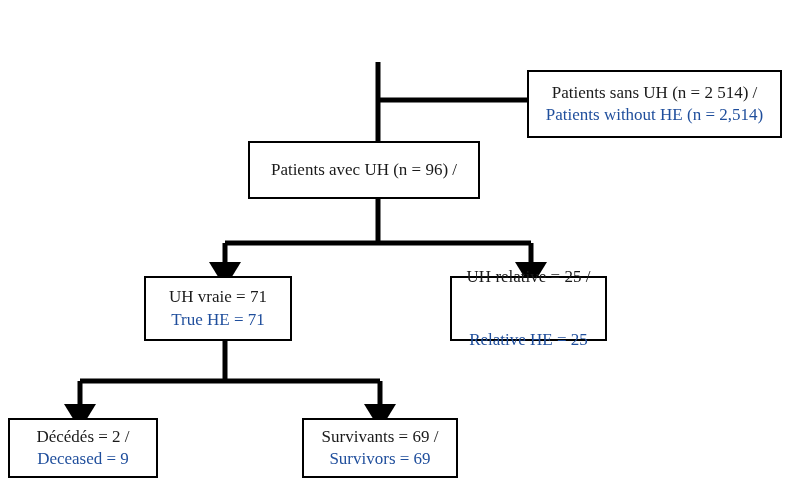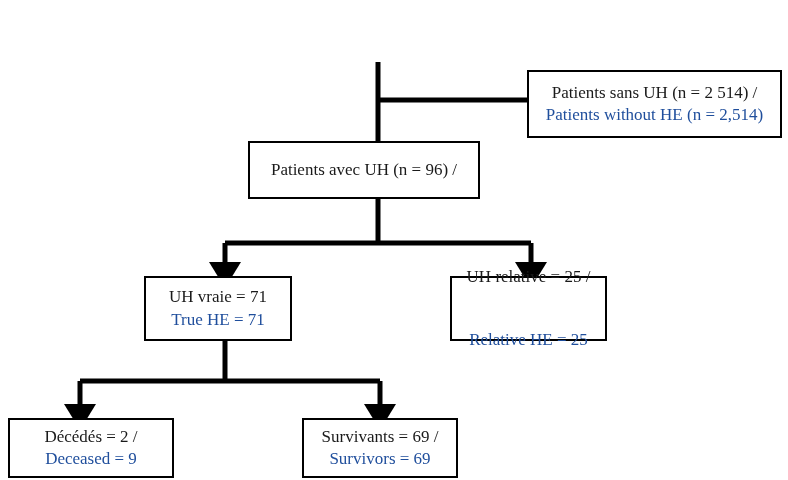--- a/index.html
+++ b/index.html
@@ -87,21 +87,21 @@
   <div class="node" style="left:144px; top:276px; width:148px; height:65px;">
     <span class="line-fr">UH vraie = 71</span>
     <span class="line-en">True HE = 71</span>
   </div>
 
   <div class="node" style="left:450px; top:276px; width:157px; height:65px;gap:41px;">
     <span class="line-fr">UH relative = 25 /</span>
     <span class="line-en">Relative HE = 25</span>
   </div>
 
-  <div class="node" style="left:8px; top:418px; width:166px; height:60px;">
+  <div class="node" style="left:8px; top:418px; width:150px; height:60px;">
     <span class="line-fr">Décédés = 2 /</span>
     <span class="line-en">Deceased = 9</span>
   </div>
 
   <div class="node" style="left:302px; top:418px; width:156px; height:60px;">
     <span class="line-fr">Survivants = 69 /</span>
     <span class="line-en">Survivors = 69</span>
   </div>
 
 </div>

